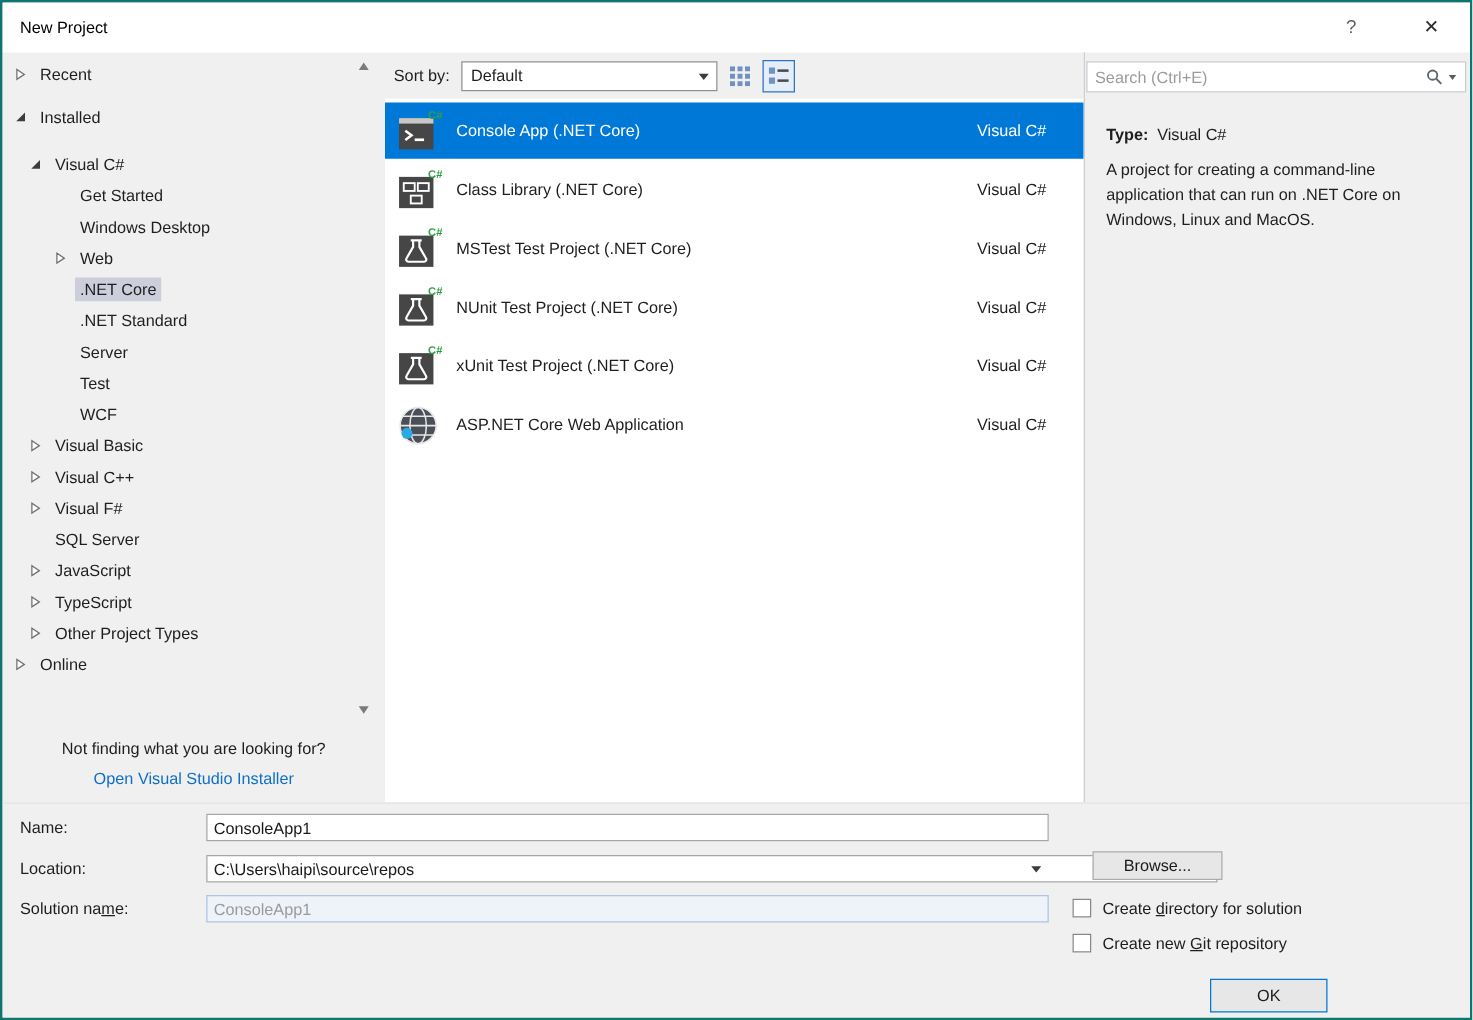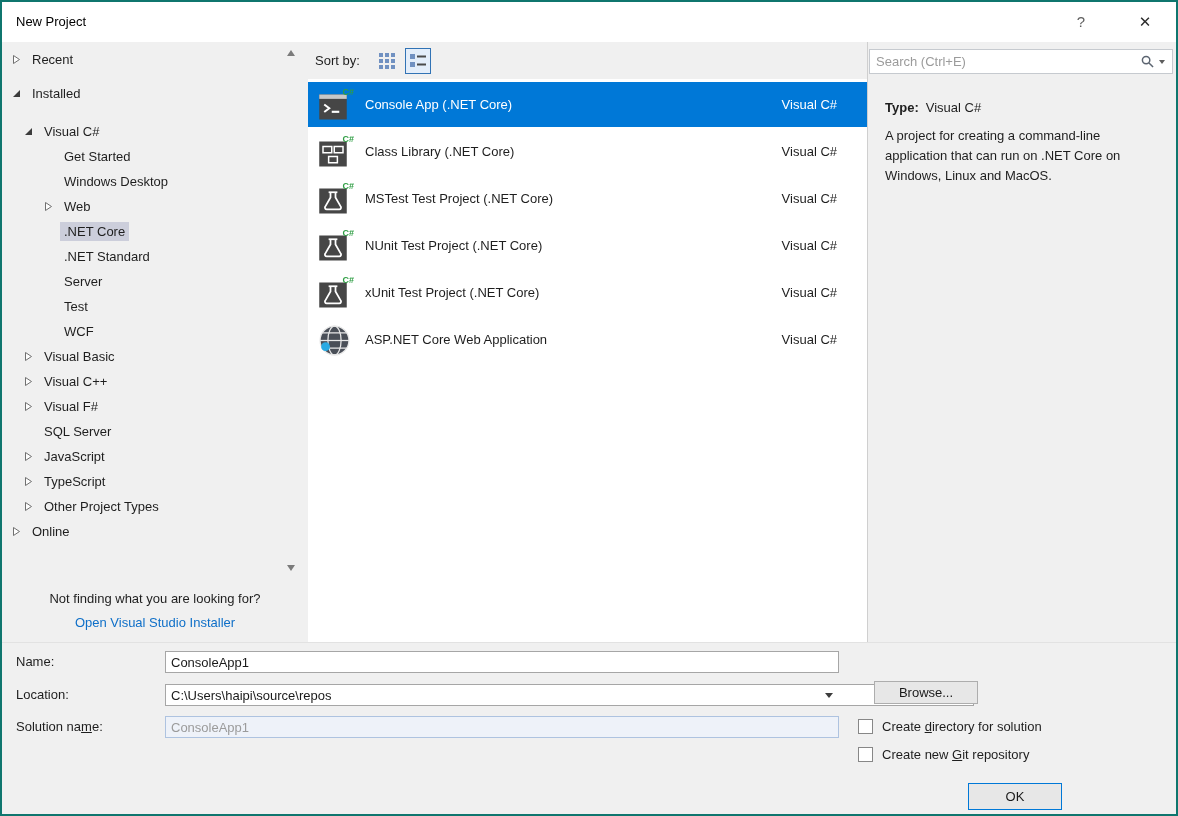--- a/index.html
+++ b/index.html
@@ -249,20 +249,24 @@
 
     <div class="sidebar-footer">
       <div class="sf-text">Not finding what you are looking for?</div>
       <span class="sf-link">Open Visual Studio Installer</span>
     </div>
   </div>
 
   <div class="middle">
     <div class="toolbar">
       <span class="sort-label">Sort by:</span>
+      <div class="combo">
+        <span>Default</span>
+        <span class="combo-arrow"></span>
+      </div>
       <span class="view-btn">
         <svg width="16" height="16" viewBox="0 0 16 16">
             <g fill="#7191c1">
               <rect x="0" y="0" width="4" height="4"></rect>
               <rect x="6" y="0" width="4" height="4"></rect>
               <rect x="12" y="0" width="4" height="4"></rect>
               <rect x="0" y="6" width="4" height="4"></rect>
               <rect x="6" y="6" width="4" height="4"></rect>
               <rect x="12" y="6" width="4" height="4"></rect>
               <rect x="0" y="12" width="4" height="4"></rect>

